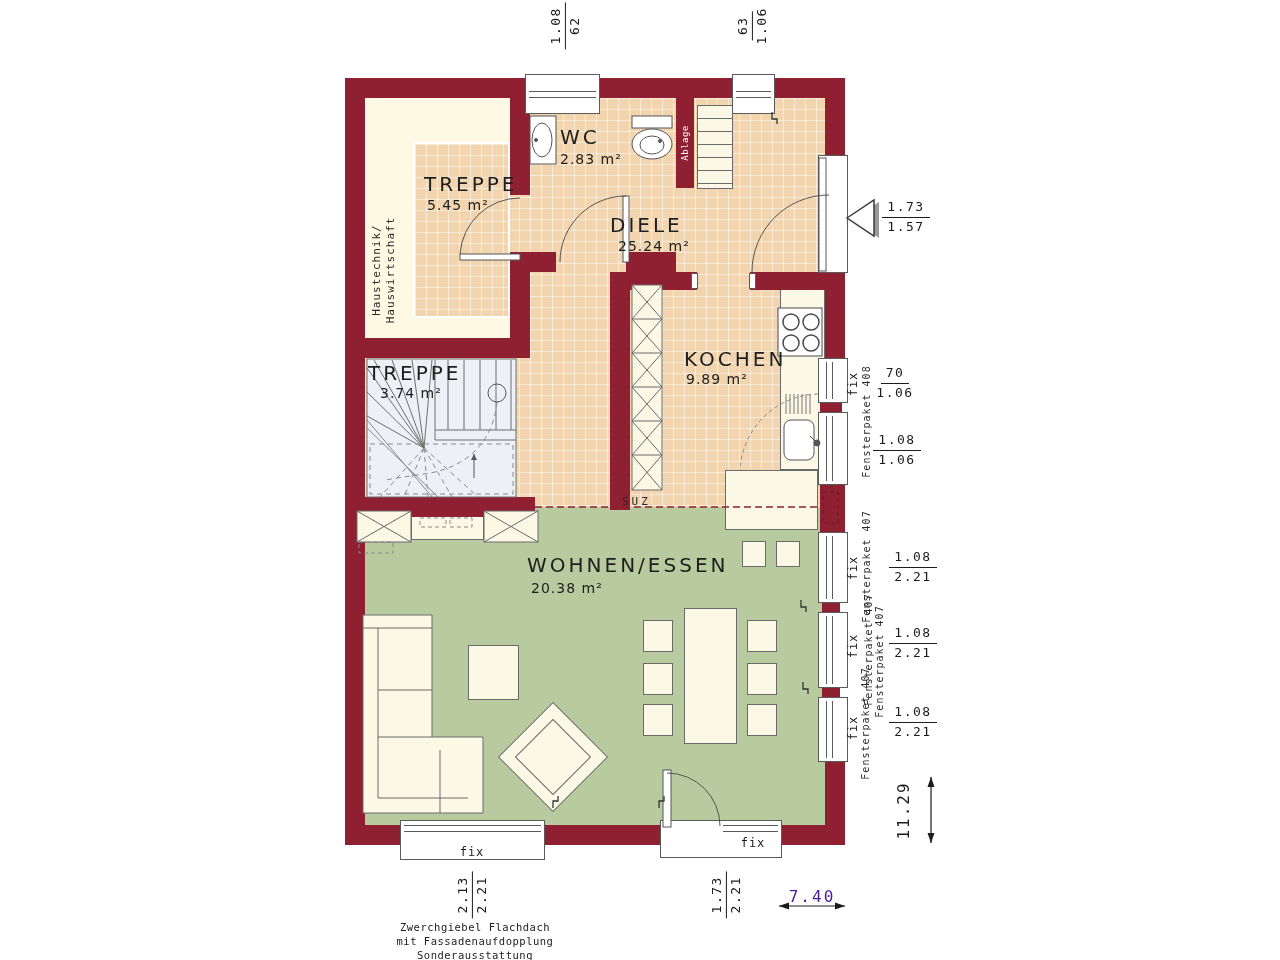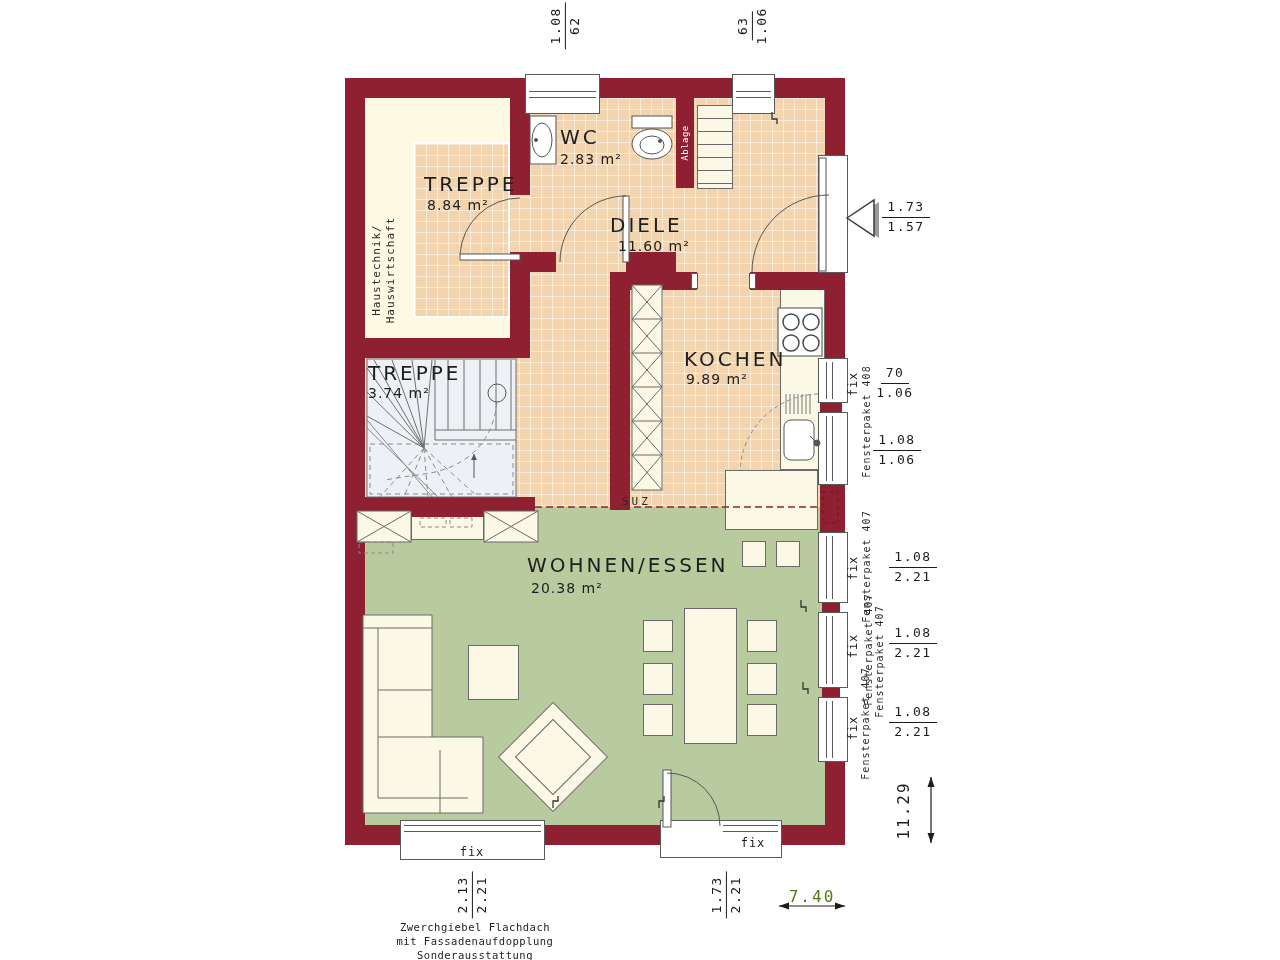--- a/index.html
+++ b/index.html
@@ -227,29 +227,29 @@
       <polygon points="845,906 835,902.5 835,909.5" fill="#1c1c1c" stroke="none"></polygon>
     </g>
     <g stroke="#1c1c1c" stroke-width="1.2">
       <path d="M931,777 V843"></path>
       <polygon points="931,777 927.5,787 934.5,787" fill="#1c1c1c" stroke="none"></polygon>
       <polygon points="931,843 927.5,833 934.5,833" fill="#1c1c1c" stroke="none"></polygon>
     </g>
   </svg>
 
   <div class="room-label" style="left:424px;top:172px;">TREPPE</div>
-  <div class="room-area" style="left:427px;top:197px;">8.84 m²</div>
+  <div class="room-area" style="left:427px;top:197px;">5.45 m²</div>
   <div class="room-label" style="left:560px;top:125px;text-align:right;">WC</div>
   <div class="room-area" style="left:560px;top:151px;">2.83 m²</div>
   <div class="room-label" style="left:610px;top:213px;">DIELE</div>
-  <div class="room-area" style="left:618px;top:238px;">11.60 m²</div>
+  <div class="room-area" style="left:618px;top:238px;">25.24 m²</div>
   <div class="room-label" style="left:684px;top:347px;">KOCHEN</div>
   <div class="room-area" style="left:686px;top:371px;">9.89 m²</div>
   <div class="room-label" style="left:368px;top:361px;">TREPPE</div>
-  <div class="room-area" style="left:368px;top:385px;">3.74 m²</div>
+  <div class="room-area" style="left:368px;top:385px;padding-left:12px;">3.74 m²</div>
   <div class="room-label" style="left:527px;top:553px;text-align:right;">WOHNEN/ESSEN</div>
   <div class="room-area" style="left:531px;top:580px;">20.38 m²</div>
 
   <div class="anchor" style="left:384px;top:270px;">
     <div class="vtext rot" style="font-size:11px;letter-spacing:1px;text-align:center;line-height:14px;">
       <span>Haustechnik/</span><br>
       <span>Hauswirtschaft</span>
     </div>
   </div>
   <div class="anchor" style="left:685px;top:143px;">
@@ -348,21 +348,21 @@
       <span class="den">2.21</span>
     </div>
   </div>
   <div class="anchor" style="left:727px;top:895px;">
     <div class="frac rot">
       <span class="num">1.73</span>
       <span class="den">2.21</span>
     </div>
   </div>
   <div class="anchor" style="left:812px;top:896px;">
-    <span class="vtext" style="font-size:16px;letter-spacing:2px;color:#4d7c0f;">7.40</span>
+    <span class="vtext" style="font-size:16px;letter-spacing:2px;color:#4c1d95;">7.40</span>
   </div>
 
   <div class="footer" style="left:395px;top:920px;width:160px;">
     <div>Zwerchgiebel Flachdach</div>
     <div>mit Fassadenaufdopplung</div>
     <div>Sonderausstattung</div>
   </div>
 
 </div>
 

